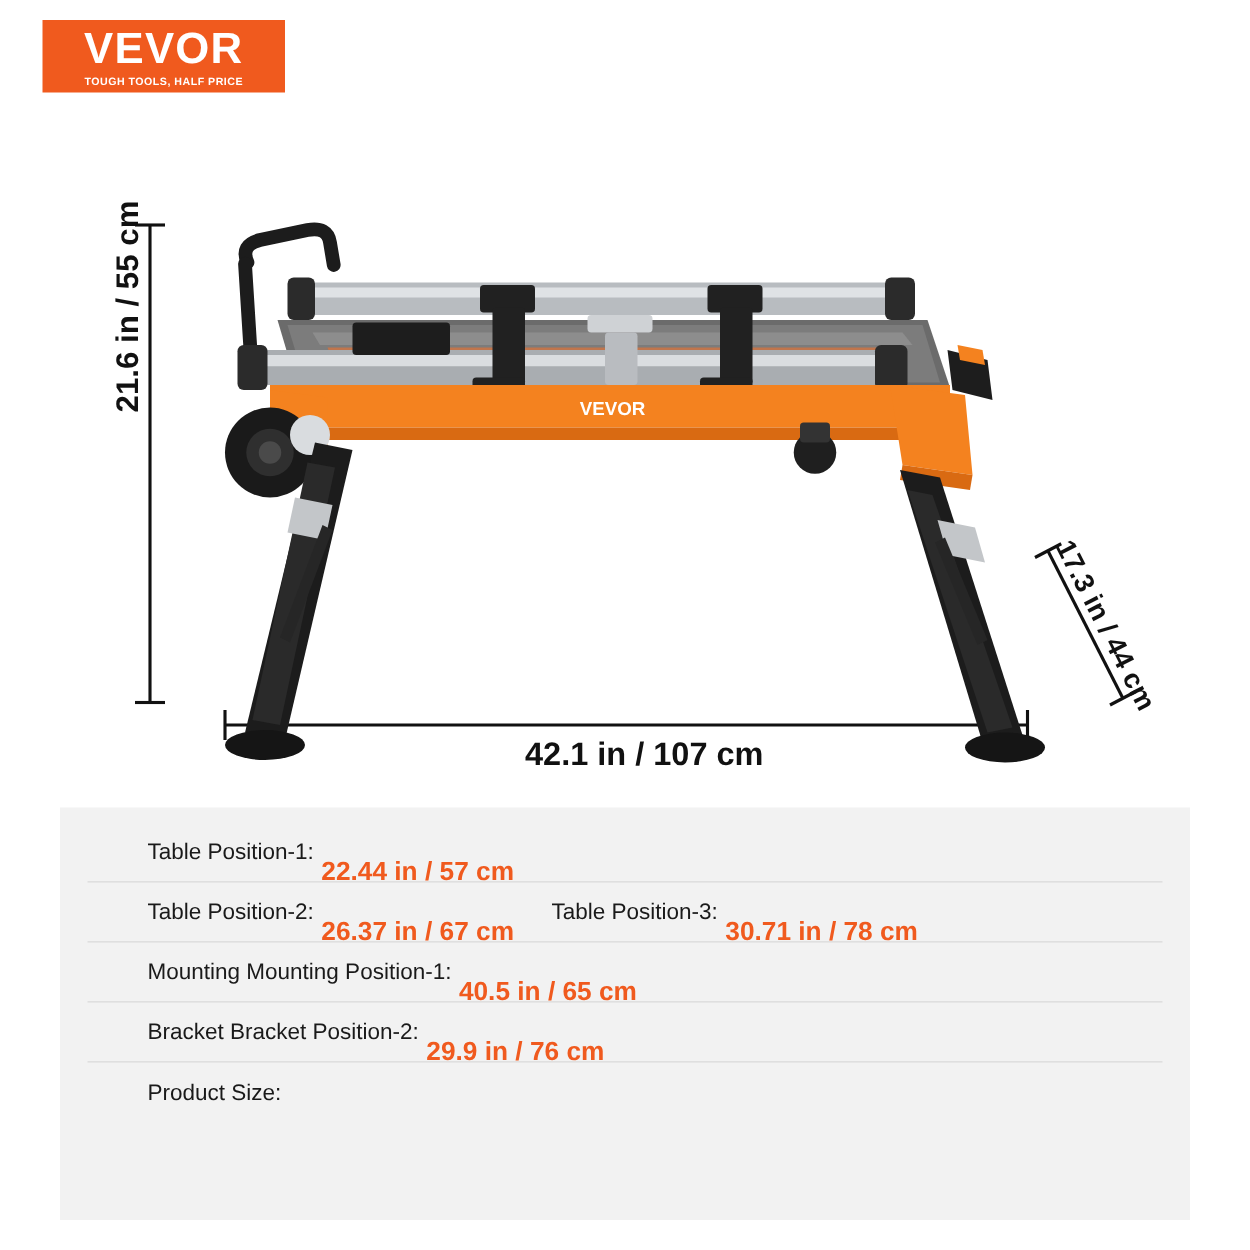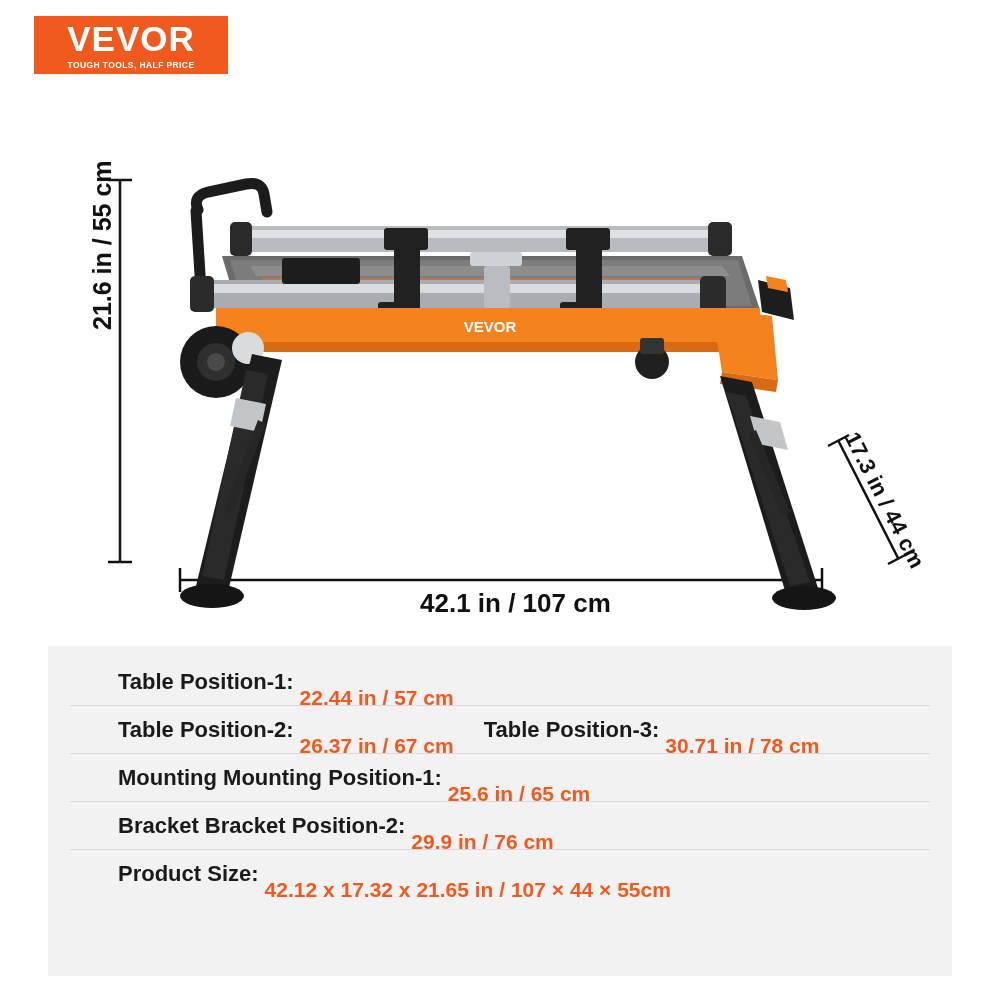--- a/index.html
+++ b/index.html
@@ -104,22 +104,22 @@
     display: flex;
     align-items: center;
     border-bottom: 1px solid #d9d9d9;
     padding-left: 48px;
     box-sizing: border-box;
   }
   .spec-row:last-child {
     border-bottom: none;
   }
   .spec-label {
-    font-size: 22px;
-    font-weight: bold;
+    font-size: 18px;
+    font-weight: normal;
     color: #1a1a1a;
     white-space: nowrap;
   }
   .spec-value {
     font-size: 21px;
     font-weight: bold;
     color: #f05a1e;
     white-space: nowrap;
     margin-left: 6px;
     margin-top: 32px;
@@ -259,28 +259,27 @@
       <span class="spec-label">Table Position-2:</span>
       <span class="spec-value">26.37 in / 67 cm</span>
       <span class="spec-group-second">
         <span class="spec-label">Table Position-3:</span>
         <span class="spec-value">30.71 in / 78 cm</span>
       </span>
     </div>
 
     <div class="spec-row">
       <span class="spec-label">Mounting Mounting Position-1:</span>
-      <span class="spec-value">25.6 in / 65 cm</span>
+      <span class="spec-value">40.5 in / 65 cm</span>
     </div>
 
     <div class="spec-row">
       <span class="spec-label">Bracket Bracket Position-2:</span>
       <span class="spec-value">29.9 in / 76 cm</span>
     </div>
 
 
     <div class="spec-row">
       <span class="spec-label">Product Size:</span>
-      <span class="spec-value">42.12 x 17.32 x 21.65 in / 107 × 44 × 55cm</span>
     </div>
 
   </div>
 </div>
 
 </body></html>

